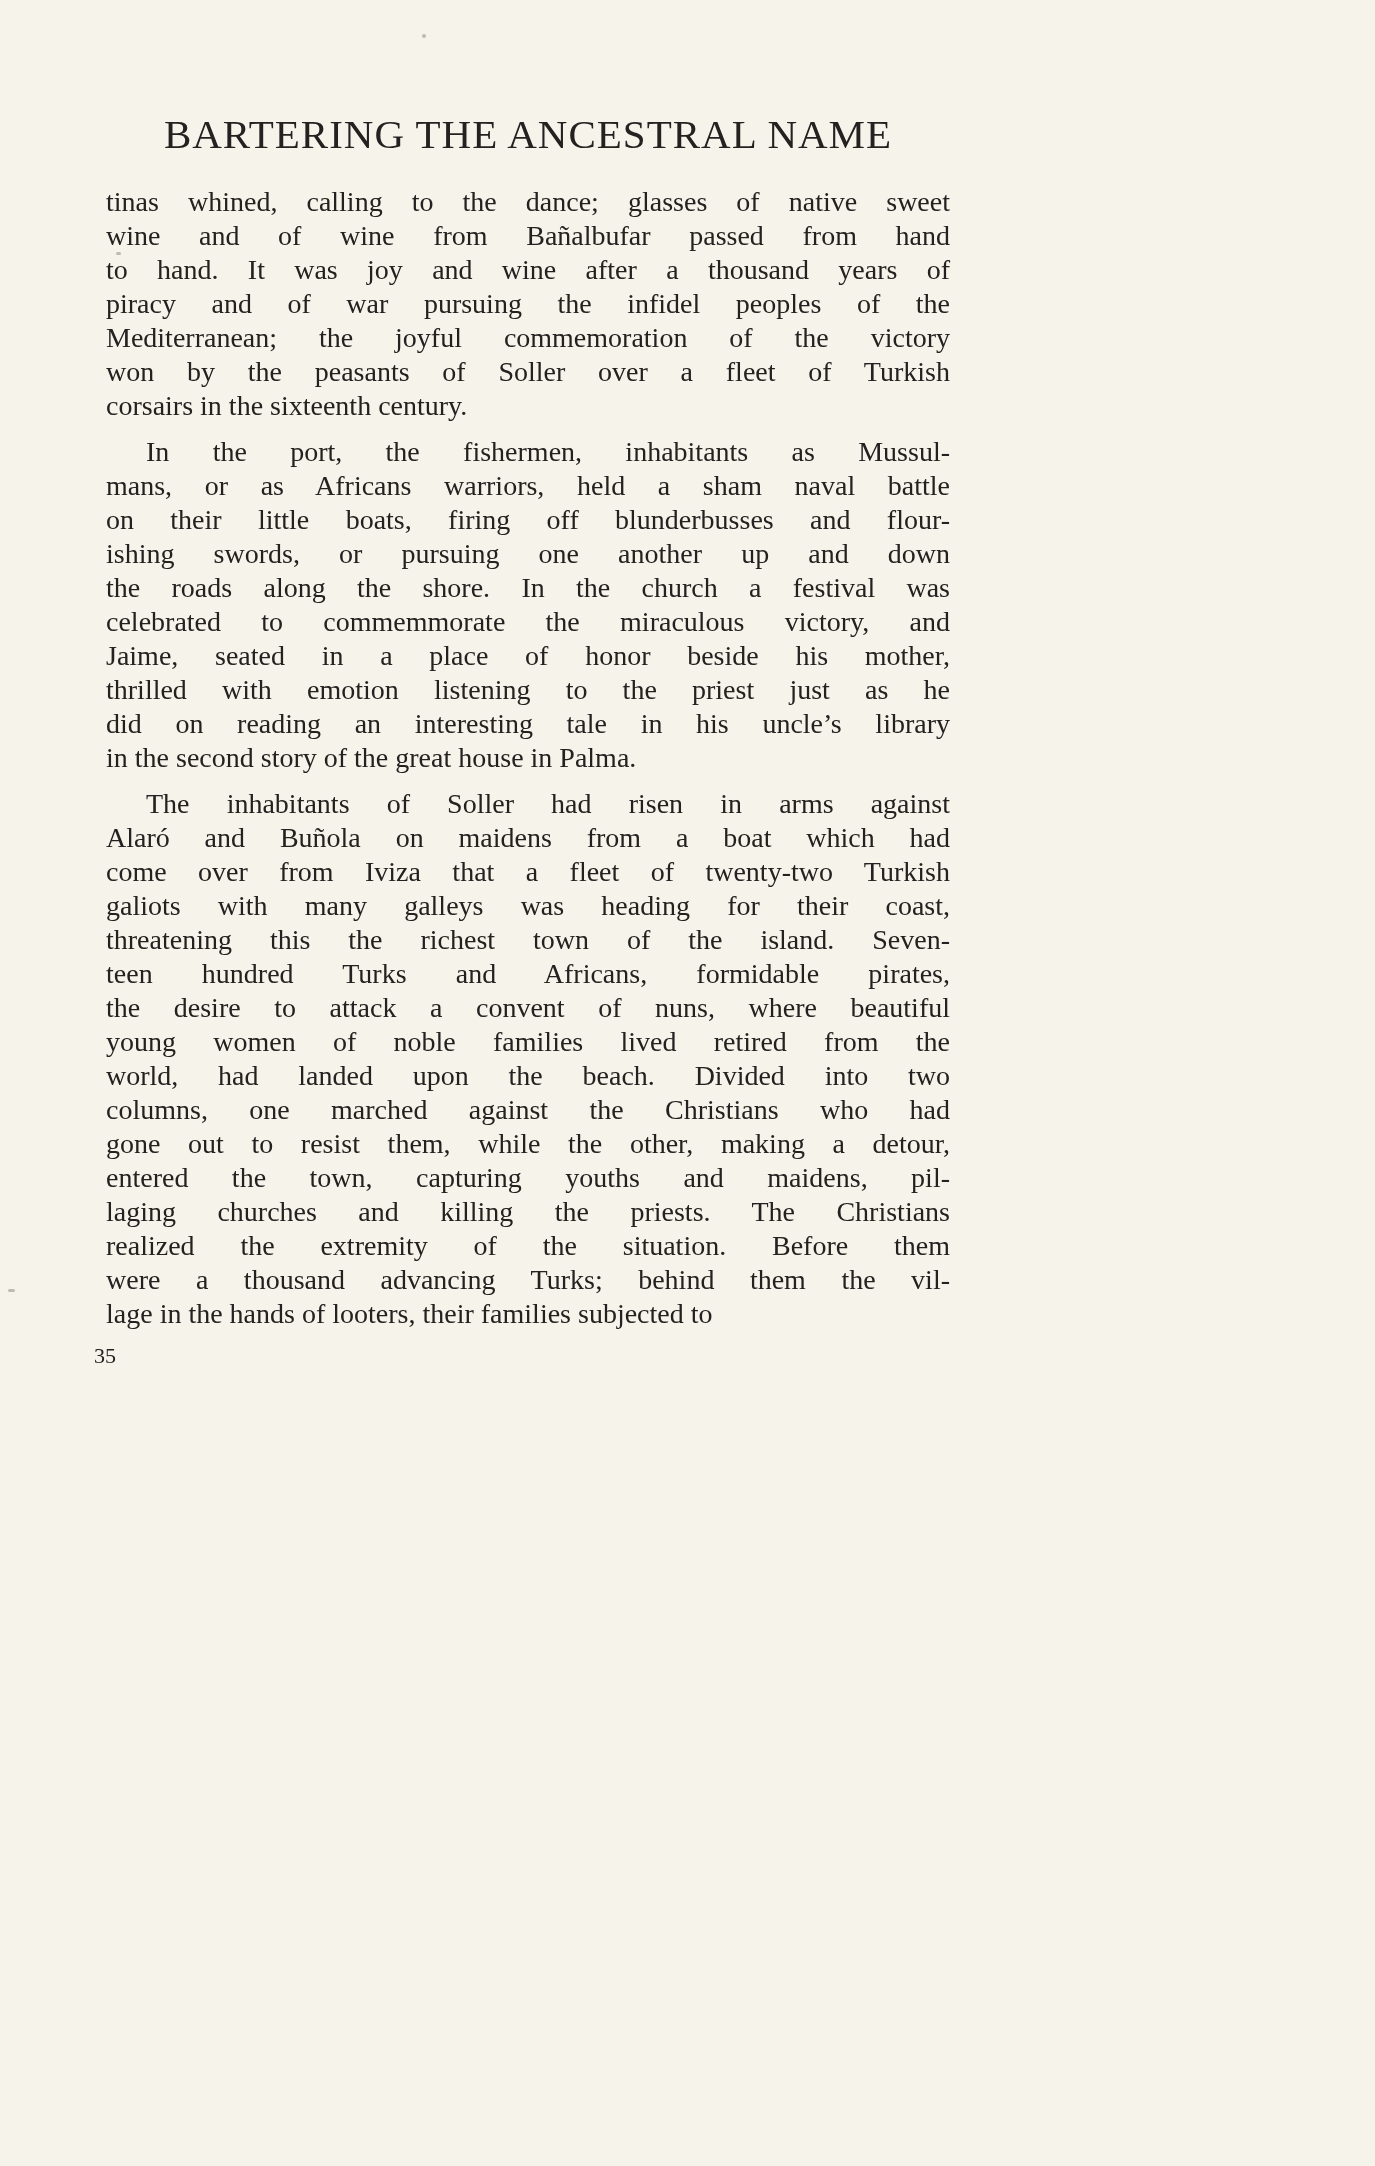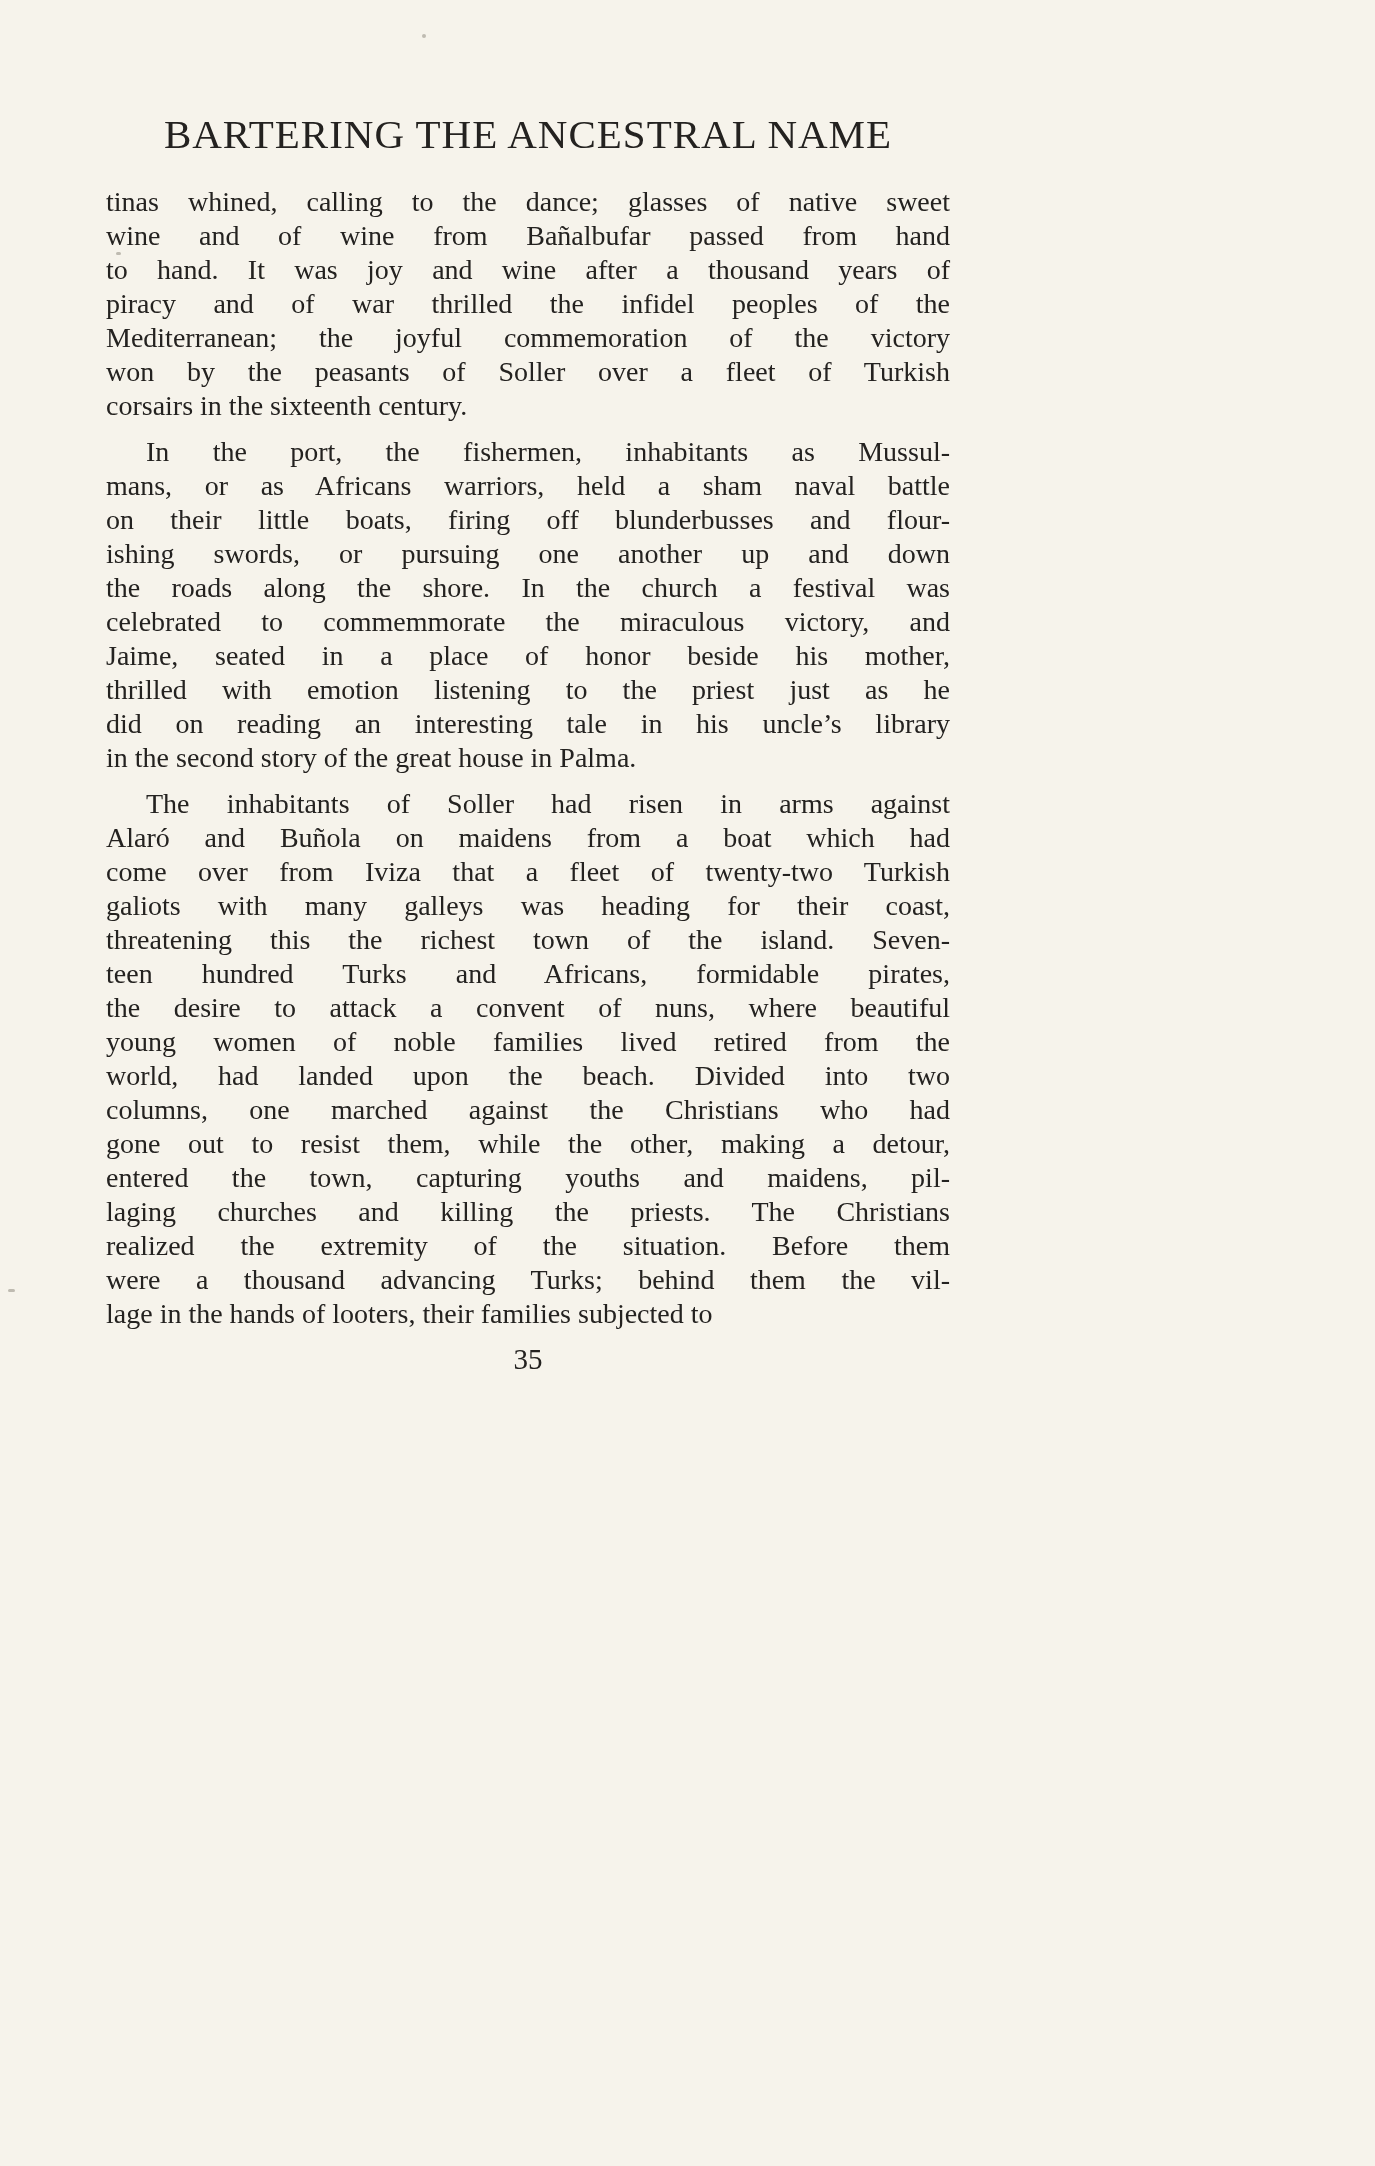--- a/index.html
+++ b/index.html
@@ -37,22 +37,21 @@
   .line {
     font-size: 28px;
     line-height: 34px;
     text-align: justify;
     text-align-last: justify;
   }
   .line.last { text-align-last: left; }
   .line.indent { text-indent: 40px; }
   .folio {
     margin-top: 12px;
-    text-align: center;
-    font-size: 29px;
+    font-size: 22px;
   }
   .speck {
     position: absolute;
     background: #918d82;
     border-radius: 50%;
     opacity: 0.55;
   }
   .speck.s1 { left: 422px; top: 34px;  width: 4px; height: 4px; }
   .speck.s2 { left: 8px;   top: 1289px; width: 7px; height: 3px; border-radius: 2px; }
   .speck.s3 { left: 116px; top: 252px; width: 5px; height: 3px; border-radius: 2px; }
@@ -66,21 +65,21 @@
   <span class="speck s3"></span>
 
   <div class="content">
     <h1 class="title">BARTERING THE ANCESTRAL NAME</h1>
 
     <div id="page-body">
         <div class="paragraph">
           <div class="line">tinas whined, calling to the dance; glasses of native sweet</div>
           <div class="line">wine and of wine from Bañalbufar passed from hand</div>
           <div class="line">to hand. It was joy and wine after a thousand years of</div>
-          <div class="line">piracy and of war thrilled the infidel peoples of the</div>
+          <div class="line">piracy and of war pursuing the infidel peoples of the</div>
           <div class="line">Mediterranean; the joyful commemoration of the victory</div>
           <div class="line">won by the peasants of Soller over a fleet of Turkish</div>
           <div class="line last">corsairs in the sixteenth century.</div>
         </div>
         <div class="paragraph">
           <div class="line indent">In the port, the fishermen, inhabitants as Mussul-</div>
           <div class="line">mans, or as Africans warriors, held a sham naval battle</div>
           <div class="line">on their little boats, firing off blunderbusses and flour-</div>
           <div class="line">ishing swords, or pursuing one another up and down</div>
           <div class="line">the roads along the shore. In the church a festival was</div>

